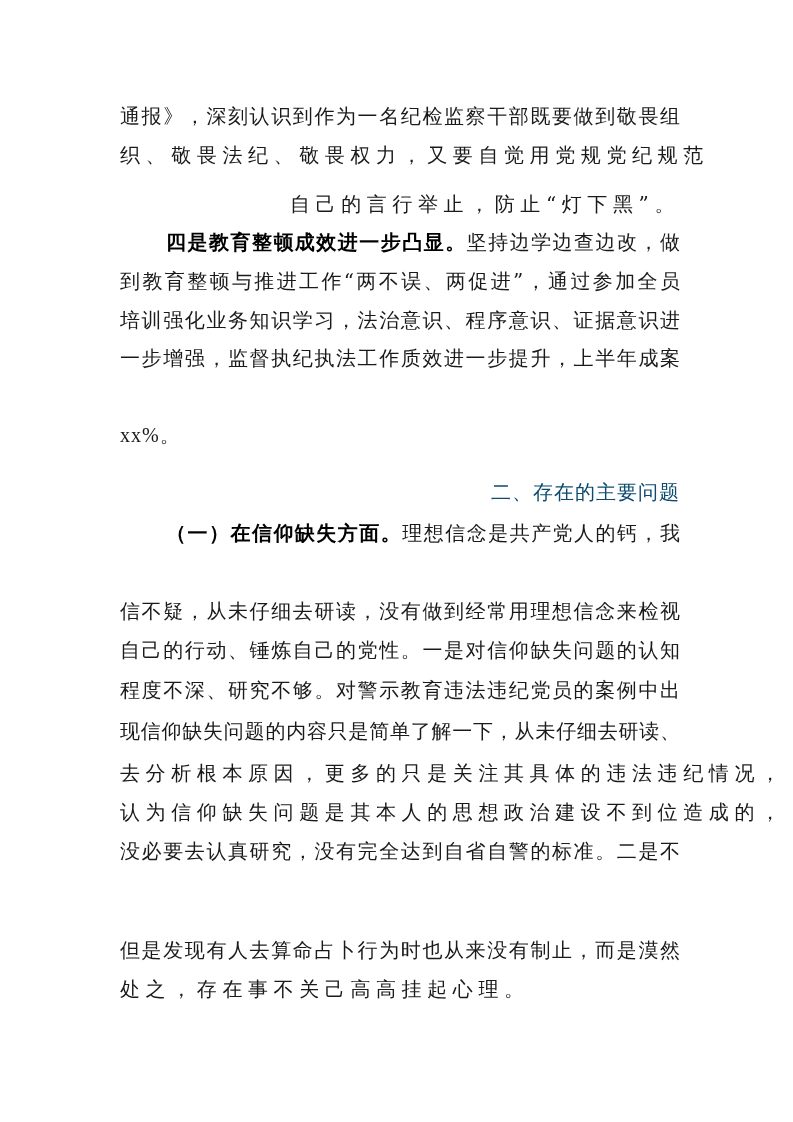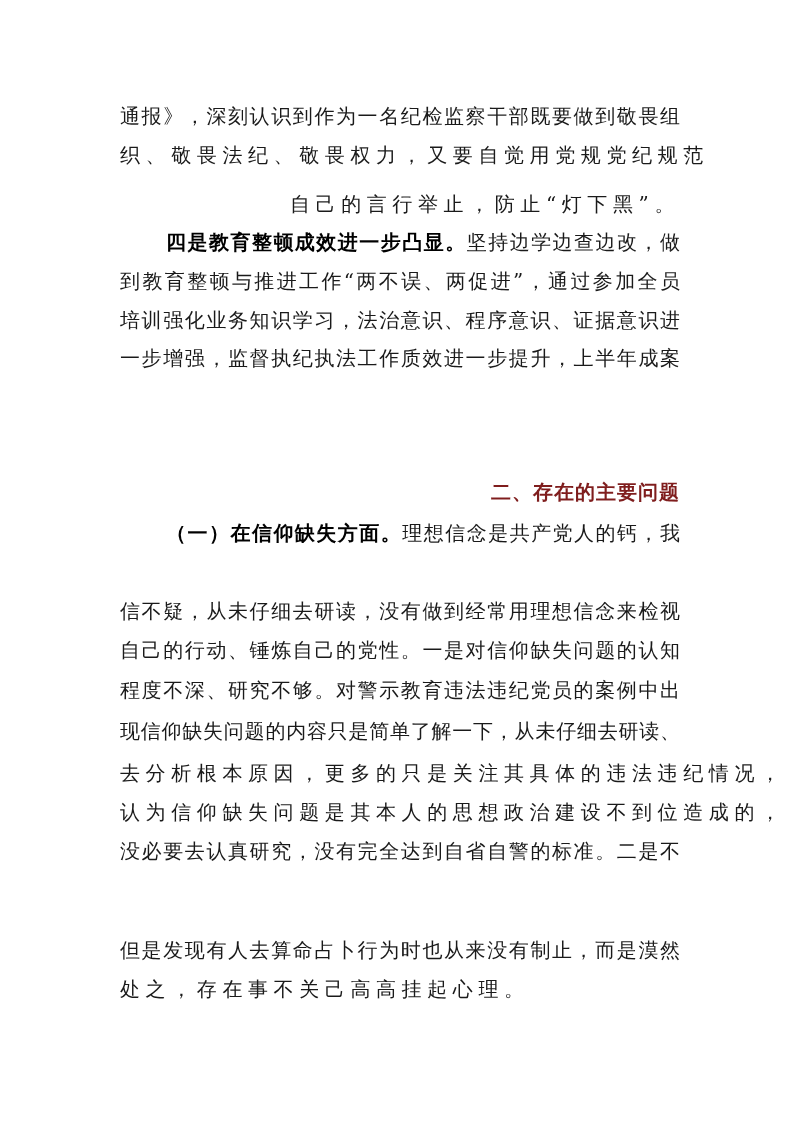--- a/index.html
+++ b/index.html
@@ -13,35 +13,36 @@
     line-height: 30px;
     font-family: "DejaVu Serif", "Liberation Serif", serif;
     font-size: 20px;
     color: #1a1a1a;
     white-space: nowrap;
     letter-spacing: 5.6px;
   }
   .line.justify { text-align: justify; text-align-last: justify; letter-spacing: 0; }
   .indent { padding-left: 46px; width: 514px; text-align: right; }
   .bold-kai { font-weight: bold; color: #000; }
-  .heading { font-family: "DejaVu Sans", "Liberation Sans", sans-serif; font-weight: bold; color: #7f1d1d; letter-spacing: 1px; }
+  .heading { font-family: "DejaVu Sans", "Liberation Sans", sans-serif; font-weight: normal; color: #0c4a6e; letter-spacing: 1px; }
   .latin { font-family: "Liberation Serif", serif; letter-spacing: 1px; }
 </style>
 </head>
 <body>
 
 <div class="page">
   <div class="line justify" style="top:101px">通报》，深刻认识到作为一名纪检监察干部既要做到敬畏组</div>
   <div class="line" style="top:140px">织、敬畏法纪、敬畏权力，又要自觉用党规党纪规范</div>
   <div class="line indent" style="top:189px">自己的言行举止，防止“灯下黑”。</div>
 
   <div class="line justify" style="top:266px">到教育整顿与推进工作“两不误、两促进”，通过参加全员</div>
   <div class="line indent justify" style="top:227px"><span class="bold-kai">四是教育整顿成效进一步凸显。</span><span>坚持边学边查边改，做</span></div>
   <div class="line justify" style="top:305px">培训强化业务知识学习，法治意识、程序意识、证据意识进</div>
   <div class="line justify" style="top:343px">一步增强，监督执纪执法工作质效进一步提升，上半年成案</div>
+  <div class="line latin" style="top:420px">xx%。</div>
 
   <div class="line indent heading" style="top:477px">二、存在的主要问题</div>
 
   <div class="line indent justify" style="top:518px"><span class="bold-kai">（一）在信仰缺失方面。</span><span>理想信念是共产党人的钙，我</span></div>
   <div class="line justify" style="top:596px">信不疑，从未仔细去研读，没有做到经常用理想信念来检视</div>
   <div class="line justify" style="top:635px">自己的行动、锤炼自己的党性。一是对信仰缺失问题的认知</div>
   <div class="line justify" style="top:675px">程度不深、研究不够。对警示教育违法违纪党员的案例中出</div>
   <div class="line justify" style="top:716px">现信仰缺失问题的内容只是简单了解一下，从未仔细去研读、</div>
   <div class="line" style="top:758px">去分析根本原因，更多的只是关注其具体的违法违纪情况，</div>
   <div class="line" style="top:797px">认为信仰缺失问题是其本人的思想政治建设不到位造成的，</div>

